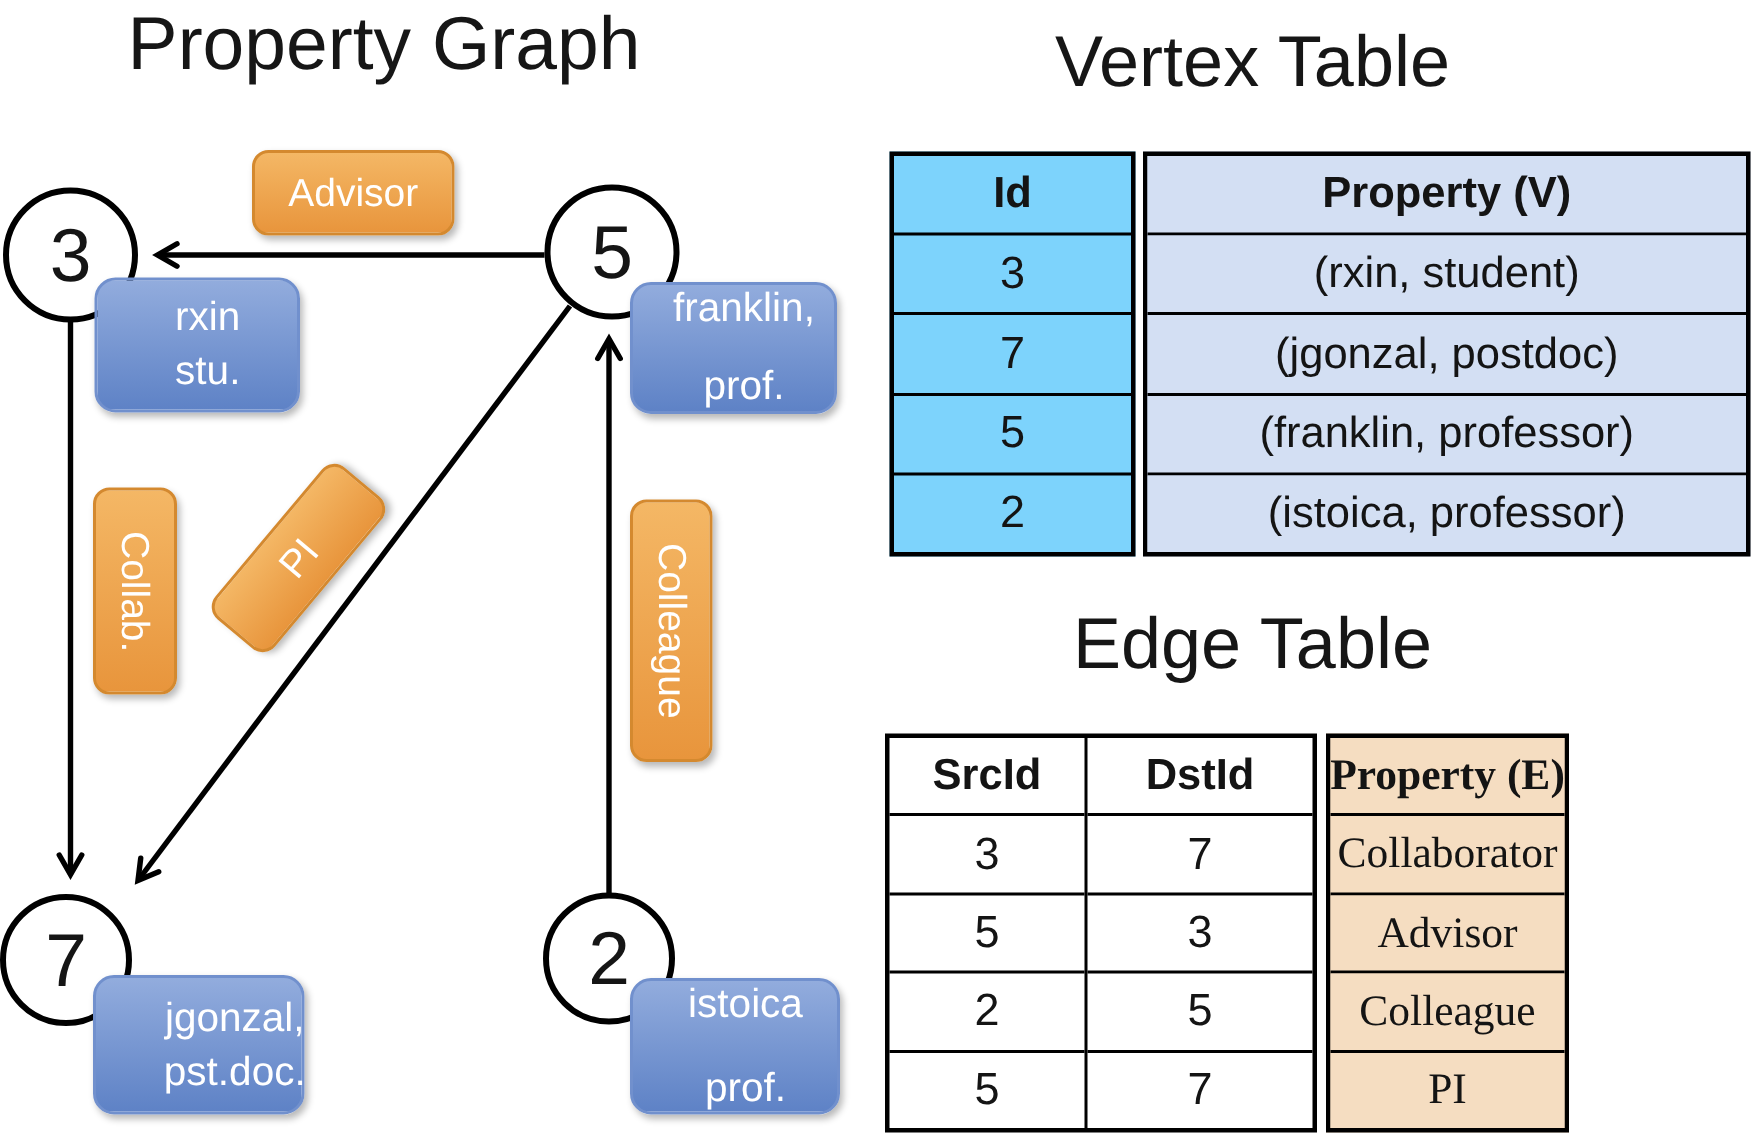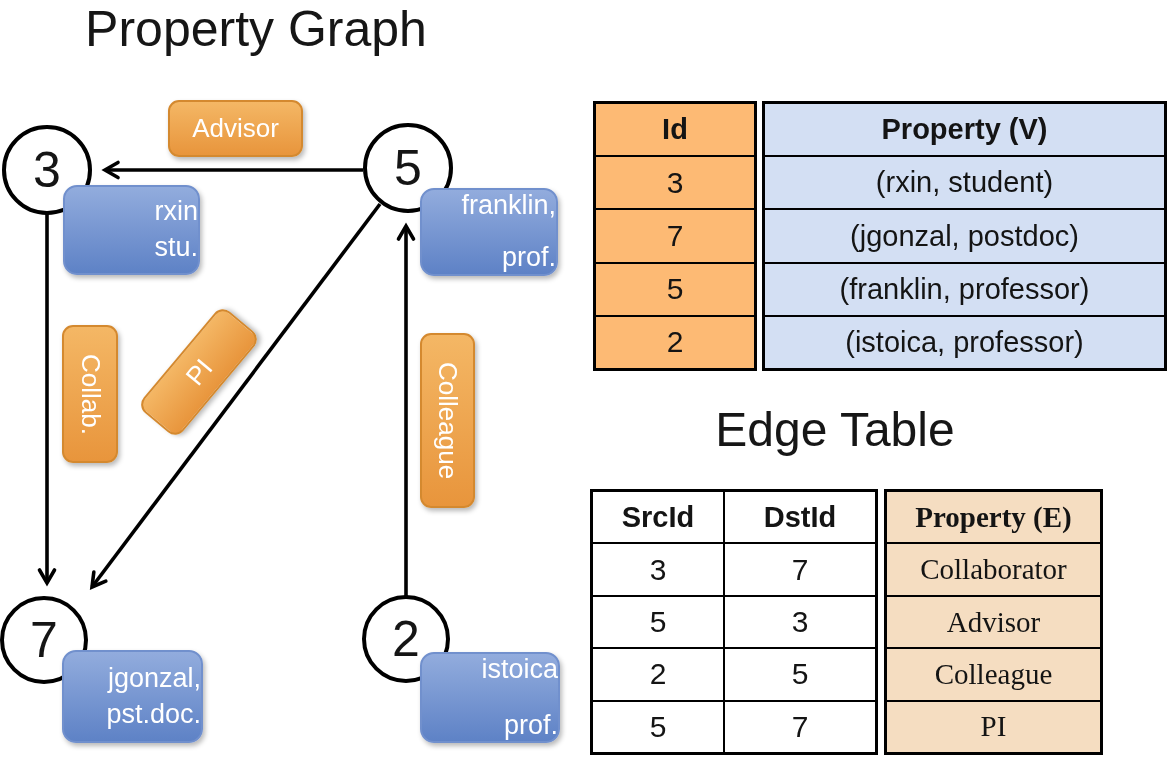--- a/index.html
+++ b/index.html
@@ -21,27 +21,27 @@
 
   .pill { position:absolute; z-index:3; color:#fff; border-radius:11px;
           display:flex; align-items:center; justify-content:center;
           box-shadow:2px 3px 5px rgba(0,0,0,0.28); }
   .pill.orange { background:linear-gradient(#f4b765,#e8953c); border:2px solid #d4892f; }
   .pill.blue   { background:linear-gradient(#92acdd,#5e82c6); border:2px solid #7190cd;
                  border-radius:14px; }
   .pill.vtext  { writing-mode:vertical-rl; text-orientation:mixed; }
   .pill.rot    { transform:rotate(-50deg); transform-origin:center center; }
   .edge-label  { font-size:26px; }
-  .vlabel { flex-direction:column; align-items:flex-end; justify-content:center;
+  .vlabel { flex-direction:column; align-items:center; justify-content:center;
             padding-left:14px; font-size:27px; line-height:1.32; }
 
   
   .tables-pane { position:absolute; left:580px; top:0; width:590px; height:760px; }
   .tblwrap { position:absolute; }
-  .tbl-col { position:absolute; top:0; bottom:0; border:3px solid #000; background:#fdba74;
+  .tbl-col { position:absolute; top:0; bottom:0; border:3px solid #000; background:#7dd3fc;
              display:flex; flex-direction:column; }
   .cell { flex:1; display:flex; align-items:center; justify-content:center;
           border-bottom:2px solid #000; font-size:30px; color:#141414; white-space:nowrap; }
   .cell:last-child { border-bottom:none; }
   .cell.hdr { font-weight:bold; font-size:29px; }
   .cell.prop { font-size:29px; }
   .fill-blue { background:#d3dff3; }
   .fill-orange { background:#f5ddc1; }
   .grp { position:absolute; top:0; bottom:0; border:3px solid #000; background:#fff; display:flex; }
   .subcol { display:flex; flex-direction:column; }
@@ -99,41 +99,42 @@
       <div>pst.doc.</div>
     </div>
     <div class="pill blue vlabel" style="left:420px; top:652px; width:140px; height:91px;gap:20px;">
       <div>istoica</div>
       <div>prof.</div>
     </div>
   </div>
 
   <div class="tables-pane">
 
+    <div class="big-title" style="left:60px; top:14px; width:390px; font-size:48px;">Vertex Table</div>
 
     <div class="tblwrap" style="left:13px; top:101px; width:574px; height:270px;">
       <div class="tbl-col" style="left:0; width:164px;">
         <div class="cell hdr">Id</div>
         <div class="cell">3</div>
         <div class="cell">7</div>
         <div class="cell">5</div>
         <div class="cell">2</div>
       </div>
       <div class="tbl-col fill-blue" style="left:169px; right:0;">
         <div class="cell hdr fill-blue">Property (V)</div>
         <div class="cell prop fill-blue">(rxin, student)</div>
         <div class="cell prop fill-blue">(jgonzal, postdoc)</div>
         <div class="cell prop fill-blue">(franklin, professor)</div>
         <div class="cell prop fill-blue">(istoica, professor)</div>
       </div>
     </div>
 
     <div class="big-title" style="left:60px; top:402px; width:390px; font-size:48px;">Edge Table</div>
 
-    <div class="tblwrap" style="left:10px; top:489px; width:513px; height:266px;">
+    <div class="tblwrap" style="left:10px; top:489px; width:456px; height:266px;">
       <div class="grp" style="left:0; width:288px;">
         <div class="subcol" style="width:130px;">
           <div class="cell hdr">SrcId</div>
           <div class="cell">3</div>
           <div class="cell">5</div>
           <div class="cell">2</div>
           <div class="cell">5</div>
         </div>
         <div class="subcol divided" style="flex:1;">
           <div class="cell hdr">DstId</div>

